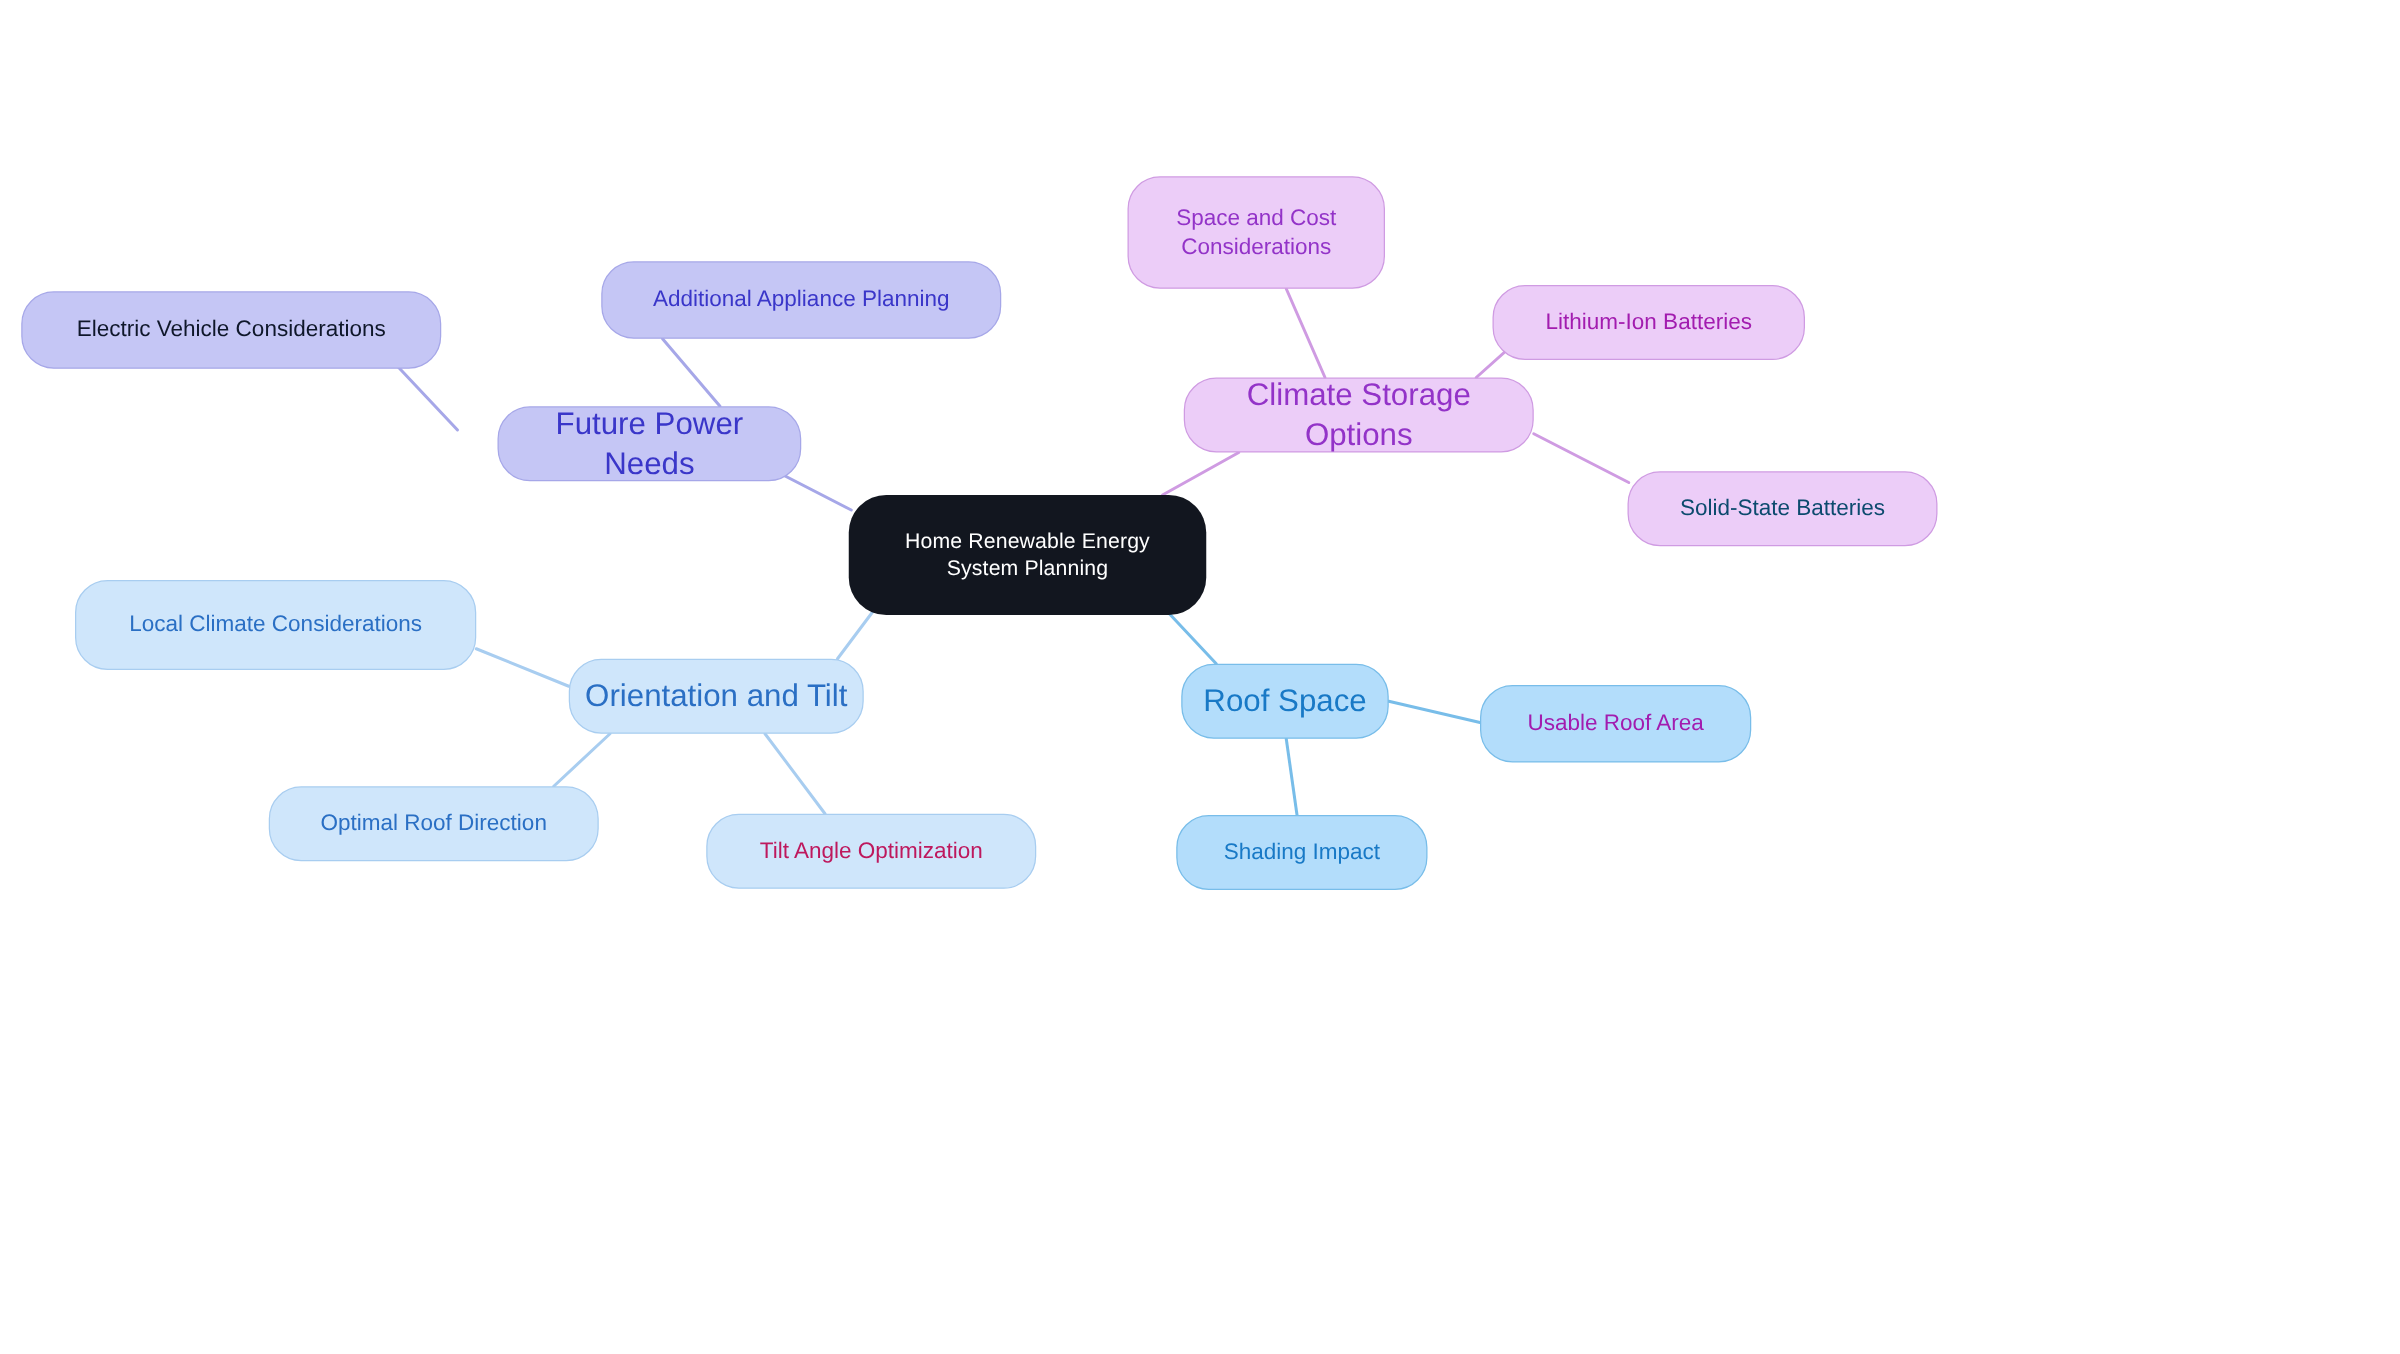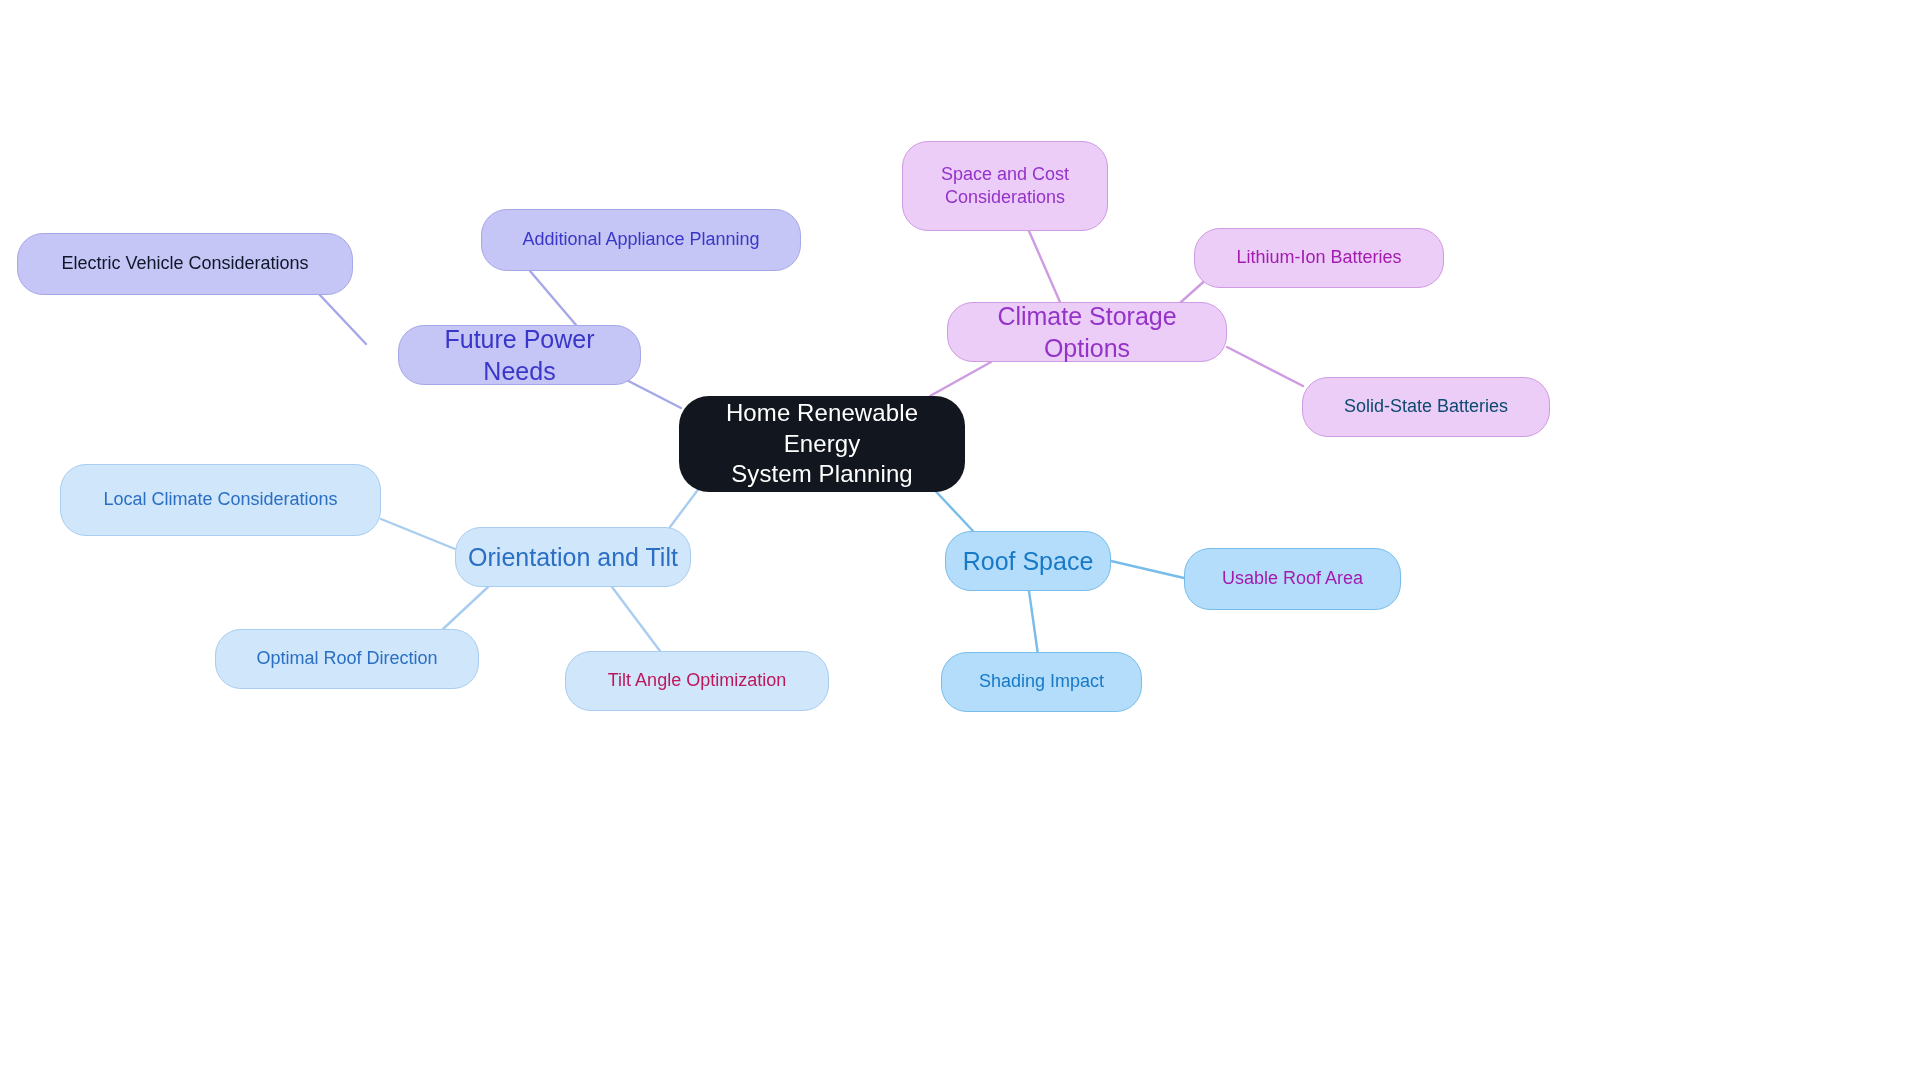--- a/index.html
+++ b/index.html
@@ -41,21 +41,21 @@
     border-style: solid;
     border-width: 1.5px;
     line-height: 1.28;
     white-space: pre-line;
     padding: 0 10px;
     z-index: 2;
   }
   .node.root {
     border-radius: 30px;
     border-width: 0;
-    font-size: 24px;
+    font-size: 17px;
     letter-spacing: 0.1px;
   }
   .node.lvl1 { font-size: 25px; }
   .node.lvl2 { font-size: 18px; }
 </style>
 </head>
 <body style="background: rgb(255, 255, 255);">
 
 <div id="canvas">
   <svg id="edges" viewBox="0 0 1920 1083" xmlns="http://www.w3.org/2000/svg">

